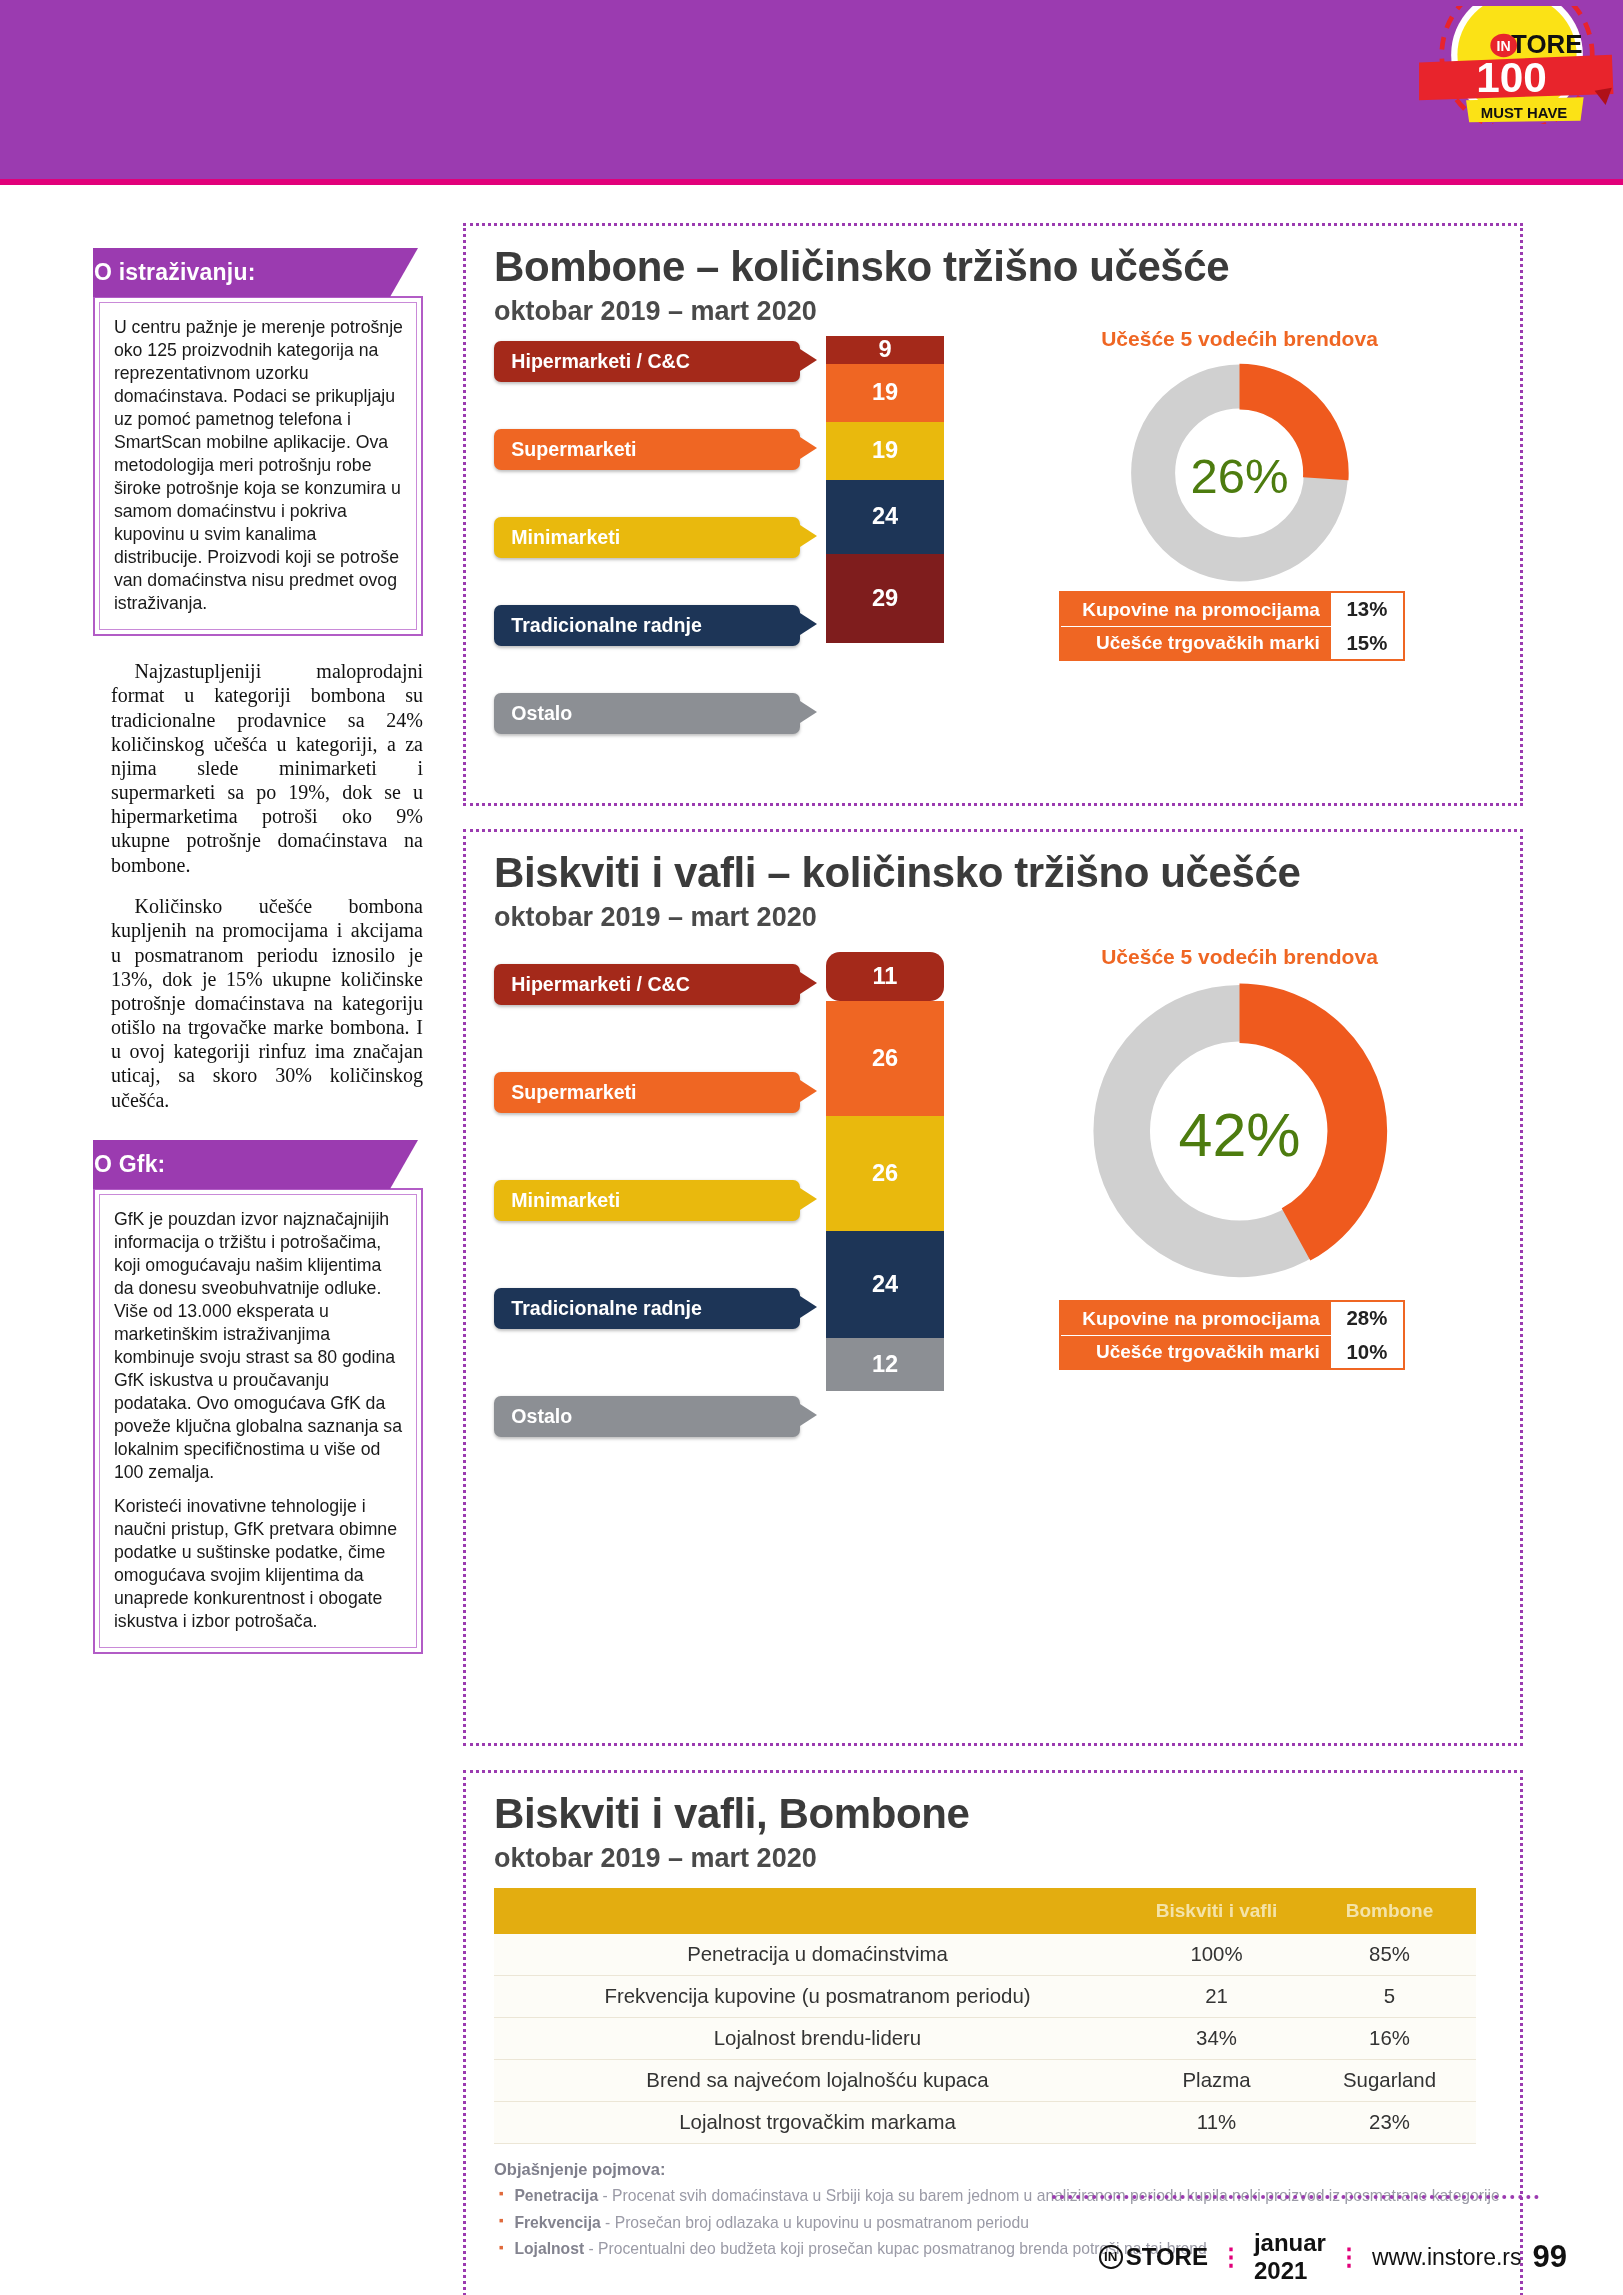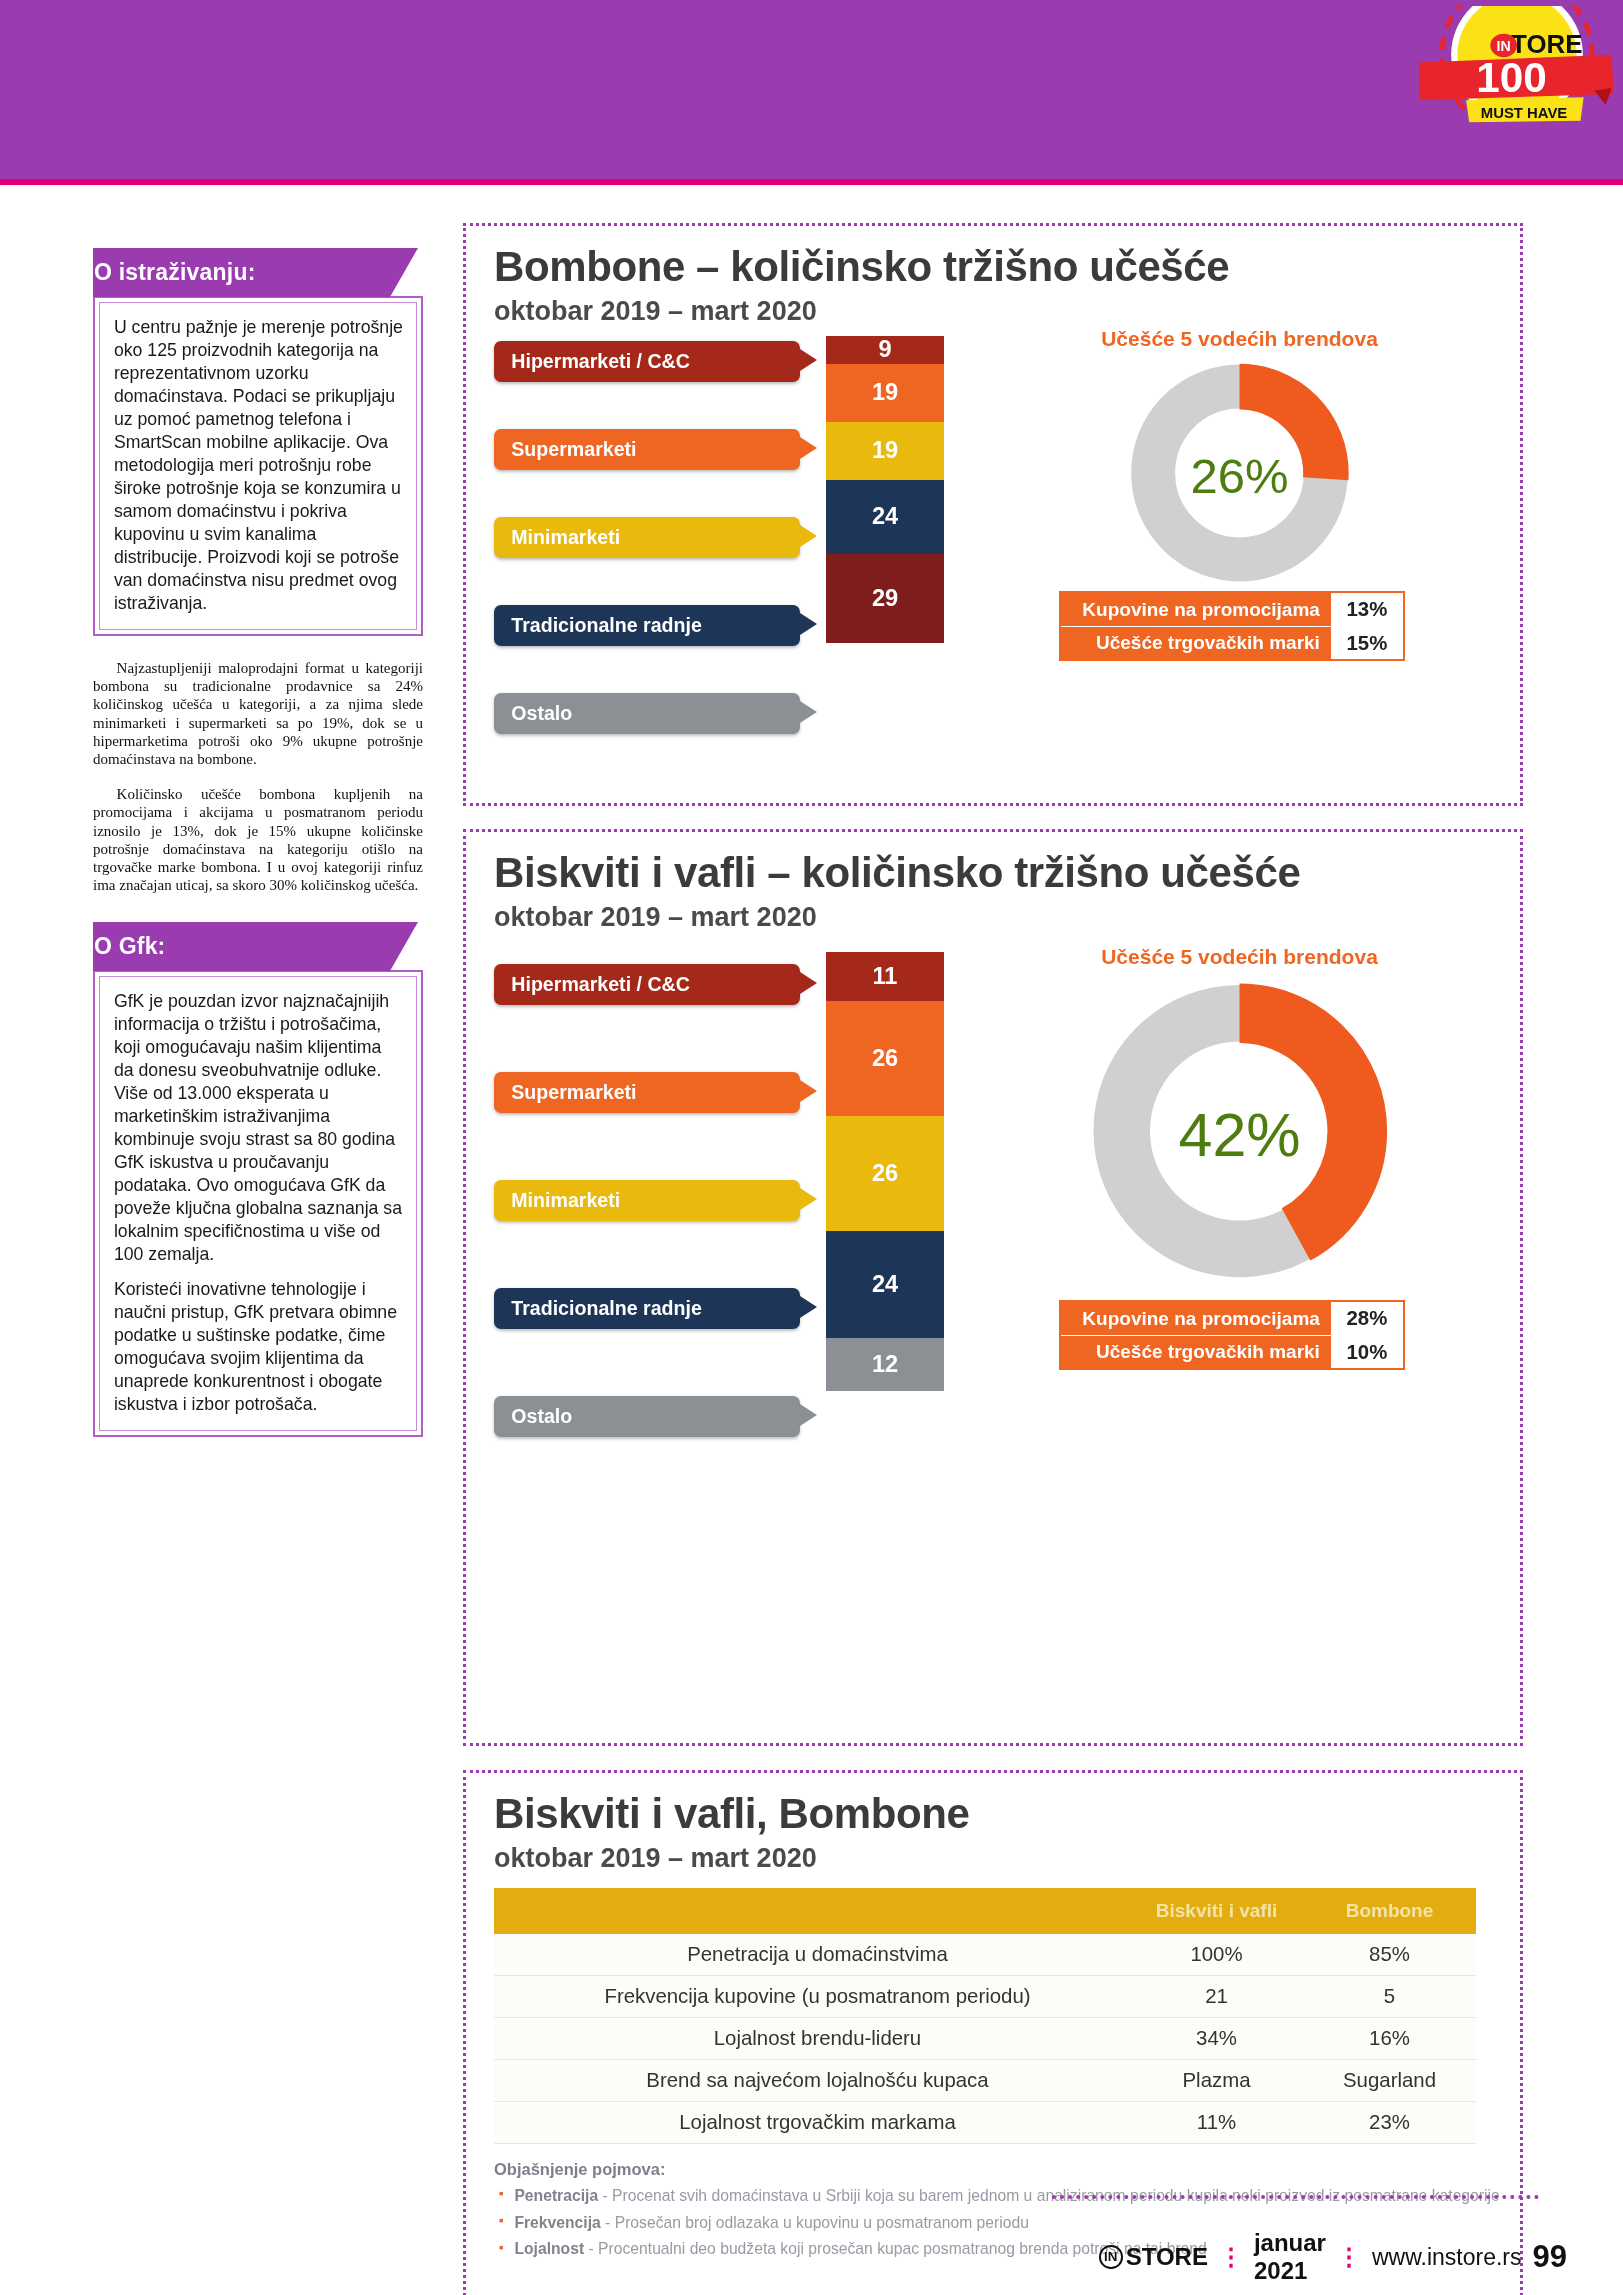--- a/index.html
+++ b/index.html
@@ -51,23 +51,24 @@
     border:1.6px solid #c98ad8; padding:12.6px 12.6px 14px 14px; background:#fff;
   }
   .infobox p {
     font-size:17.7px; line-height:1.30; color:#1a1a1a;
     font-family:"Liberation Sans", sans-serif;
   }
   .infobox p + p { margin-top:11.8px; }
 
   .article p {
     font-family:"Liberation Serif", serif;
-    font-size:15px; line-height:1.21; color:#111;
+    font-size:20px; line-height:1.21; color:#111;
     text-align:justify; text-indent:23.6px;
     hyphens:manual;
+    margin-left:18px;
   }
   .article p + p { margin-top:17.3px; }
   .article { margin:23.6px 0 28px 0; }
 
   
   .panel {
     position:absolute; left:463px;
     border:3.1px dotted #9b3bb0; background:#fff;
     padding:0;
   }
@@ -301,21 +302,21 @@
             <span style="color: rgb(255, 255, 255);">Minimarketi</span>
           </div>
           <div class="pill" style="background: rgb(29, 53, 87); color: rgb(29, 53, 87); margin-top: 67px;">
             <span style="color: rgb(255, 255, 255);">Tradicionalne radnje</span>
           </div>
           <div class="pill" style="background: rgb(140, 143, 148); color: rgb(140, 143, 148); margin-top: 67px;">
             <span style="color: rgb(255, 255, 255);">Ostalo</span>
           </div>
         </div>
       <div class="stack" id="stack-1" style="left:360px; top:19px;">
-          <div class="seg" style="background: rgb(164, 41, 26); height: 49px;">11</div>
+          <div class="seg" style="background: rgb(164, 41, 26); height: 49px; border-radius: 14px;">11</div>
           <div class="seg" style="background: rgb(239, 102, 35); height: 115px;">26</div>
           <div class="seg" style="background: rgb(233, 185, 13); height: 115px;">26</div>
           <div class="seg" style="background: rgb(29, 53, 87); height: 107px;">24</div>
           <div class="seg" style="background: rgb(140, 143, 148); height: 53px;">12</div>
         </div>
 
       <div class="donut-wrap" style="left:585px; top:12.6px; width:377px;">
         <div class="donut-title">Učešće 5 vodećih brendova</div>
         <div style="position:relative;width:377px;height:322px;">
           <svg width="377" height="322" viewBox="0 0 480 410">

